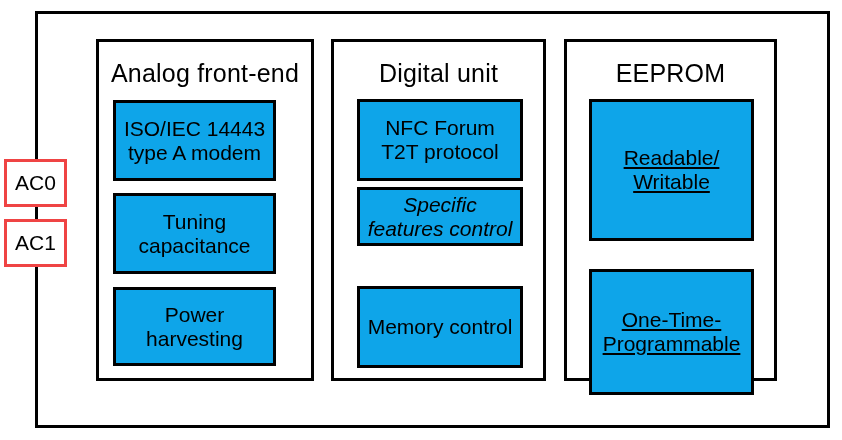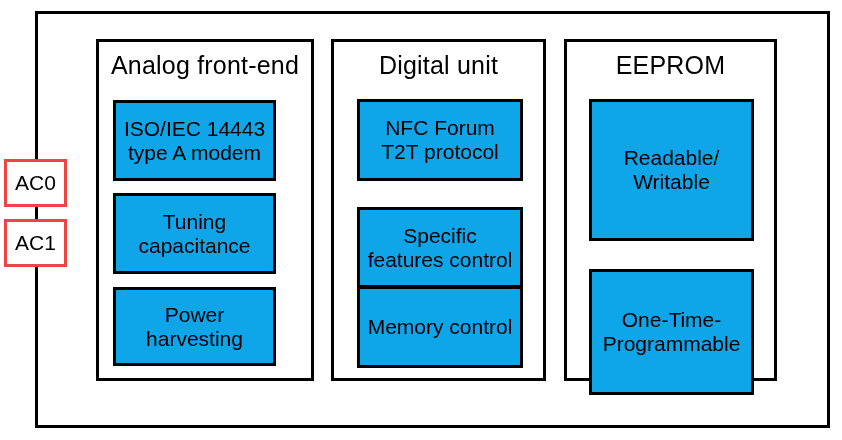--- a/index.html
+++ b/index.html
@@ -49,21 +49,21 @@
     border: 3px solid #000000;
     box-sizing: border-box;
     background: #ffffff;
   }
   .section-analog  { left: 96px;  width: 218px; }
   .section-digital { left: 331px; width: 215px; }
   .section-eeprom  { left: 564px; width: 213px; }
   .section-title {
     text-align: center;
     font-size: 25px;
-    margin-top: 9px;
+    margin-top: 17px;
     letter-spacing: 0.2px;
   }
   .block {
     position: absolute;
     border: 3px solid #000000;
     box-sizing: border-box;
     background: #0ea5e9;
     display: flex;
     align-items: center;
     justify-content: center;
@@ -73,24 +73,24 @@
     white-space: pre-line;
   }
   
   .section-analog .block { left: 14px; width: 163px; }
   .block-a1 { top: 58px;  height: 81px; }
   .block-a2 { top: 151px; height: 81px; }
   .block-a3 { top: 245px; height: 79px; }
   
   .section-digital .block { left: 23px; width: 166px; }
   .block-d1 { top: 57px;  height: 82px; }
-  .block-d2 { top: 165px; height: 81px; }
+  .block-d2 { top: 145px; height: 59px; font-style: italic; }
   .block-d3 { top: 244px; height: 82px; }
   
-  .section-eeprom .block { left: 22px; width: 165px; }
+  .section-eeprom .block { left: 22px; width: 165px; text-decoration: underline; }
   .block-e1 { top: 57px;  height: 142px; }
   .block-e2 { top: 227px; height: 126px; }
 </style>
 </head>
 <body>
 
 <div id="canvas">
 
   <div class="outer-box"></div>
 

